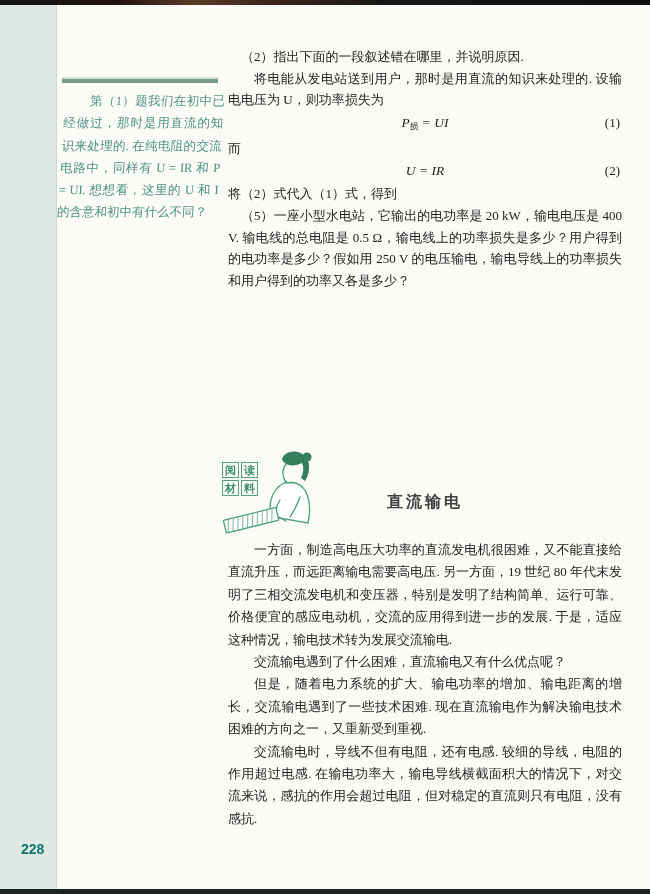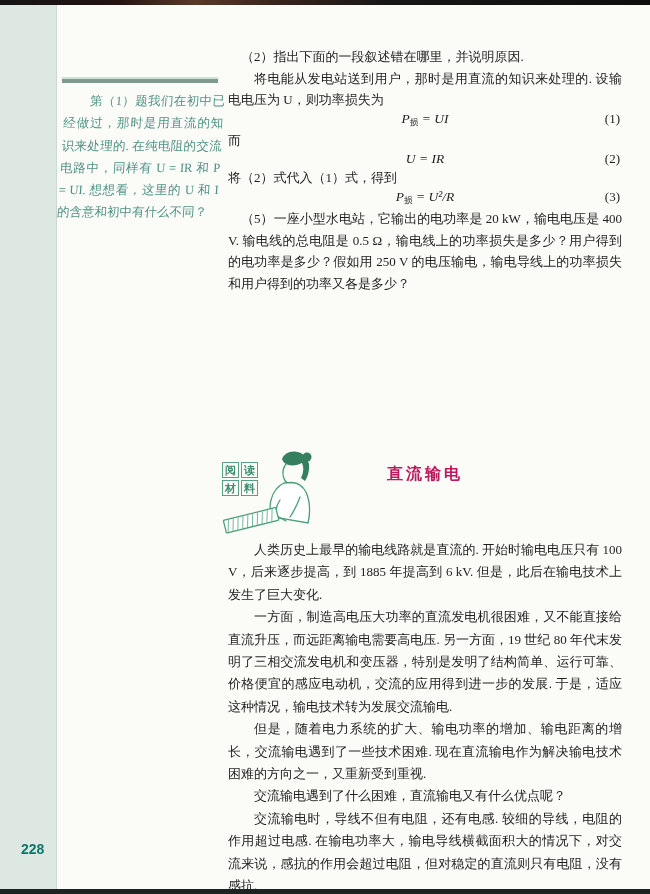--- a/index.html
+++ b/index.html
@@ -41,44 +41,44 @@
     transform:skewX(-4deg);
   }
   
   .exercise {
     position:absolute; left:228px; top:46px; width:394px;
     font-size:13px; line-height:21.6px; text-align:justify;
   }
   .para { text-indent:2em; }
   .item { text-indent:1em; }
   .eq-row {
-    position:relative; text-align:center; line-height:16px;
+    position:relative; text-align:center; line-height:24px;
     text-indent:0; font-size:13.5px;
   }
   .eq-var,.eq-rhs { font-style:italic; font-family:"Liberation Serif","DejaVu Serif",serif; }
   .eq-sub { font-style:normal; font-size:8.5px; vertical-align:-2px; }
   .eq-num { position:absolute; right:2px; top:0; font-style:normal; font-size:13px; }
   
   .reading-icon { position:absolute; left:220px; top:448px; width:105px; height:100px; }
   .badge {
     position:absolute; left:2px; top:14px; width:38px;
     display:grid; grid-template-columns:17px 17px; grid-gap:2px;
   }
   .badge-cell {
     width:17px; height:16px; border:1px solid #55a182;
     color:#3f8f6e; font-size:11px; font-weight:bold;
     display:flex; align-items:center; justify-content:center;
     font-family:"Liberation Sans","DejaVu Sans",sans-serif;
     background:rgba(255,255,255,.5);
   }
   .girl-svg { position:absolute; left:0; top:0; }
   .reading-title {
-    position:absolute; left:228px; top:464px; width:394px;
+    position:absolute; left:228px; top:492px; width:394px;
     text-align:center; font-family:"Liberation Sans","DejaVu Sans",sans-serif;
-    font-weight:bold; font-size:16px; letter-spacing:3px; color:#be185d;
+    font-weight:bold; font-size:16px; letter-spacing:3px; color:#404040;
   }
   .reading-body {
     position:absolute; left:228px; top:539px; width:394px;
     font-size:13px; line-height:22.4px; text-align:justify;
   }
   .reading-body p { text-indent:2em; }
 </style>
 </head>
 <body>
 
@@ -95,24 +95,20 @@
   <div class="eq-row">
     <span class="eq-var">P</span><sub class="eq-sub">损</sub><span class="eq-rhs"> = UI</span>
     <span class="eq-num">(1)</span>
   </div>
   <div>而</div>
   <div class="eq-row">
     <span class="eq-var">U</span><span class="eq-rhs"> = IR</span>
     <span class="eq-num">(2)</span>
   </div>
   <div>将（2）式代入（1）式，得到</div>
-  <div class="eq-row">
-    <span class="eq-var">P</span><sub class="eq-sub">损</sub><span class="eq-rhs"> = U²/R</span>
-    <span class="eq-num">(3)</span>
-  </div>
   <div class="item">（5）一座小型水电站，它输出的电功率是 20 kW，输电电压是 400 V. 输电线的总电阻是 0.5 Ω，输电线上的功率损失是多少？用户得到的电功率是多少？假如用 250 V 的电压输电，输电导线上的功率损失和用户得到的功率又各是多少？</div>
 </div>
 
 <div class="reading-icon">
   <svg class="girl-svg" width="105" height="100" viewBox="0 0 105 100">
     <g fill="none" stroke="#4aa077" stroke-width="1.3" stroke-linecap="round">
 
       <path d="M62,11 Q65,3 75,3.5 Q87,5 89,16 Q90,25 85,33 L81,30 Q85,22 82,15 Q75,19 67,16.5 Q63,14.5 62,11 Z" fill="#357f5f" stroke="none"></path>
       <circle cx="87" cy="9" r="4.5" fill="#357f5f" stroke="none"></circle>
 
@@ -133,21 +129,20 @@
     <span class="badge-cell">阅</span>
     <span class="badge-cell">读</span>
     <span class="badge-cell">材</span>
     <span class="badge-cell">料</span>
   </div>
 </div>
 
 <div class="reading-title">直流输电</div>
 
 <div class="reading-body">
-  <p>人类历史上最早的输电线路就是直流的. 开始时输电电压只有 100 V，后来逐步提高，到 1885 年提高到 6 kV. 但是，此后在输电技术上发生了巨大变化.</p>
   <p>一方面，制造高电压大功率的直流发电机很困难，又不能直接给直流升压，而远距离输电需要高电压. 另一方面，19 世纪 80 年代末发明了三相交流发电机和变压器，特别是发明了结构简单、运行可靠、价格便宜的感应电动机，交流的应用得到进一步的发展. 于是，适应这种情况，输电技术转为发展交流输电.</p>
+  <p>交流输电遇到了什么困难，直流输电又有什么优点呢？</p>
   <p>但是，随着电力系统的扩大、输电功率的增加、输电距离的增长，交流输电遇到了一些技术困难. 现在直流输电作为解决输电技术困难的方向之一，又重新受到重视.</p>
-  <p>交流输电遇到了什么困难，直流输电又有什么优点呢？</p>
   <p>交流输电时，导线不但有电阻，还有电感. 较细的导线，电阻的作用超过电感. 在输电功率大，输电导线横截面积大的情况下，对交流来说，感抗的作用会超过电阻，但对稳定的直流则只有电阻，没有感抗.</p>
 
 </div>
 
 <div class="bottom-edge"></div>
 
 </body></html>

